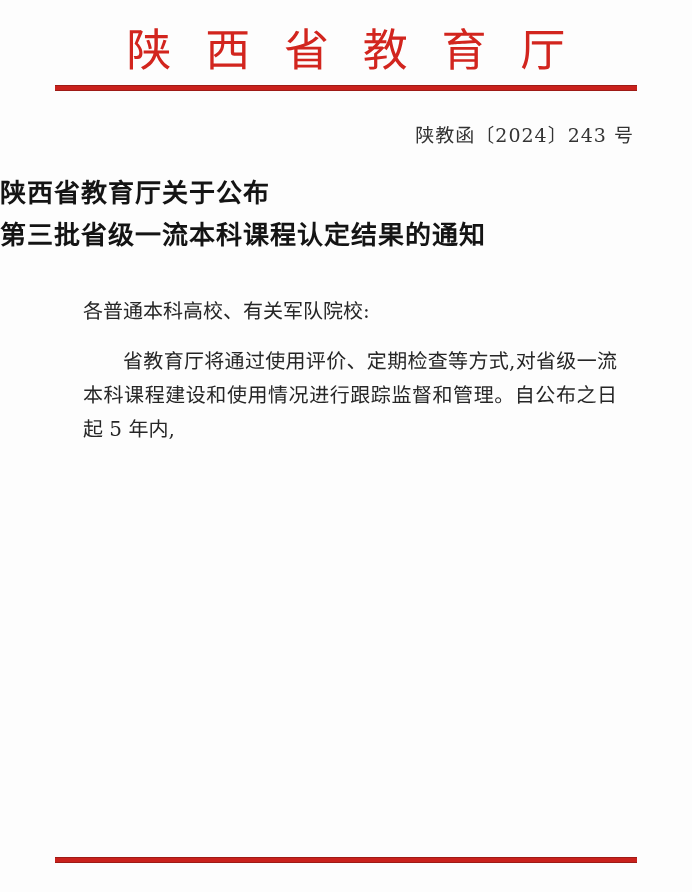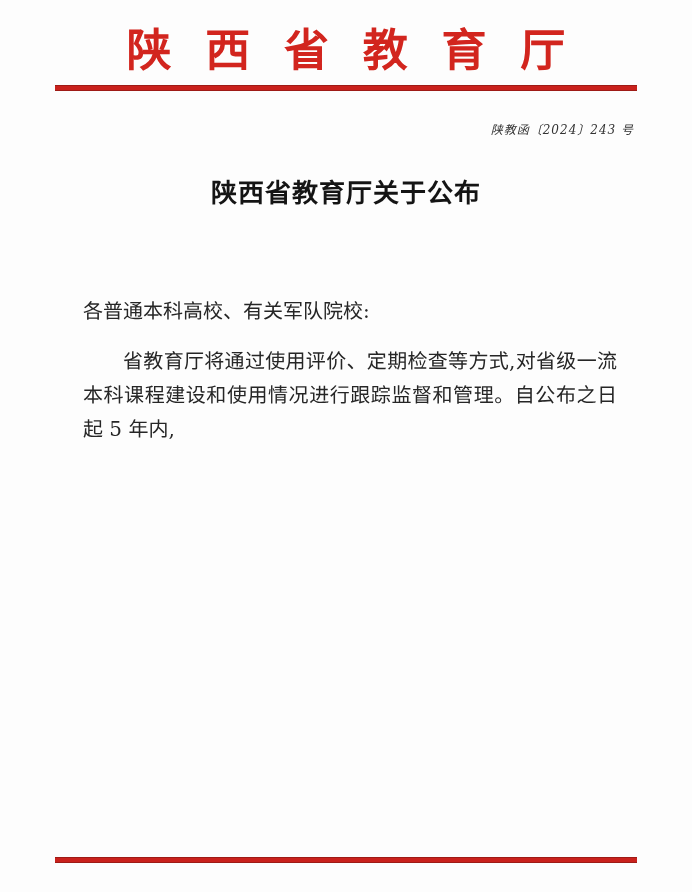--- a/index.html
+++ b/index.html
@@ -19,21 +19,21 @@
     position:relative;
     width:692px;height:892px;
     background:#fdfdfd;
     color:var(--body-text);
   }
   .agency{
     position:absolute;
     top:14px;left:0;right:0;
     text-align:center;
     font-size:45px;
-    font-weight:bold;
+    font-weight:normal;
     color:var(--brand-red);
     letter-spacing:0.75em;
     text-indent:0.75em;
     white-space:nowrap;
   }
   .red-rule{
     position:absolute;
     left:55px;
     width:582px;
     height:6px;
@@ -41,30 +41,28 @@
     border-top:1px solid #9e1b16;
     border-bottom:1px solid #9e1b16;
     box-sizing:border-box;
   }
   .red-rule.top{top:85px;}
   .red-rule.bottom{top:857px;}
   .doc-number{
     position:absolute;
     top:120px;
     right:58px;
-    font-size:12px;
+    font-size:19px;
     color:#333333;
     letter-spacing:1px;
-    font-style:italic;
   }
   .title{
     position:absolute;
     top:172px;left:0;right:0;
     margin:0;
-    text-align:center;
     font-size:26px;
     font-weight:bold;
     color:var(--title-text);
     line-height:42px;
     letter-spacing:1px;
   }
   .body-text{
     position:absolute;
     top:278px;
     left:67px;
@@ -83,20 +81,21 @@
 <div class="page">
 
   <div class="agency">陕西省教育厅</div>
 
   <div class="red-rule top"></div>
 
   <div class="doc-number">陕教函〔2024〕243 号</div>
 
   <h1 class="title">
     <div>陕西省教育厅关于公布</div>
+    <div>第三批省级一流本科课程认定结果的通知</div>
   </h1>
 
   <div class="body-text">
     <p class="salutation">各普通本科高校、有关军队院校:</p>
     <p class="para">省教育厅将通过使用评价、定期检查等方式,对省级一流本科课程建设和使用情况进行跟踪监督和管理。自公布之日起 5 年内,</p>
   </div>
 
   <div class="red-rule bottom"></div>
 
 </div>

